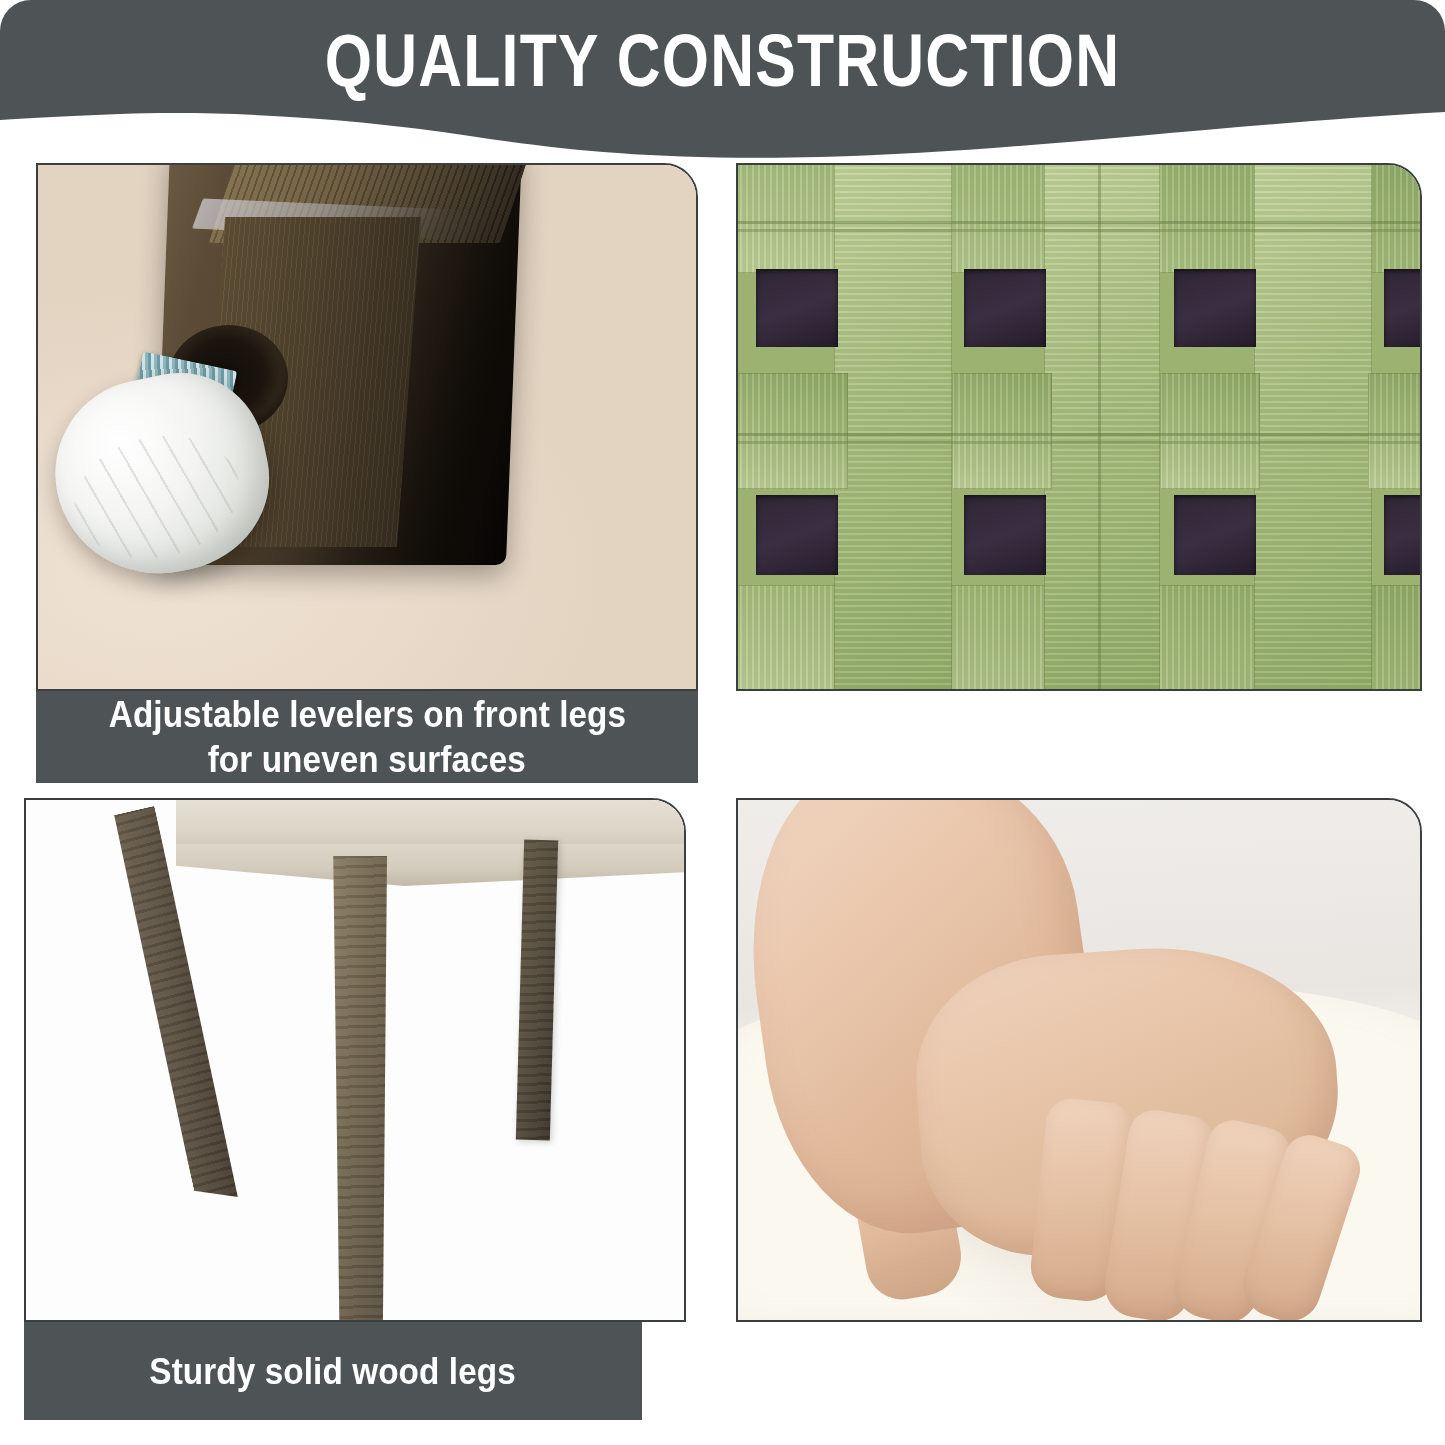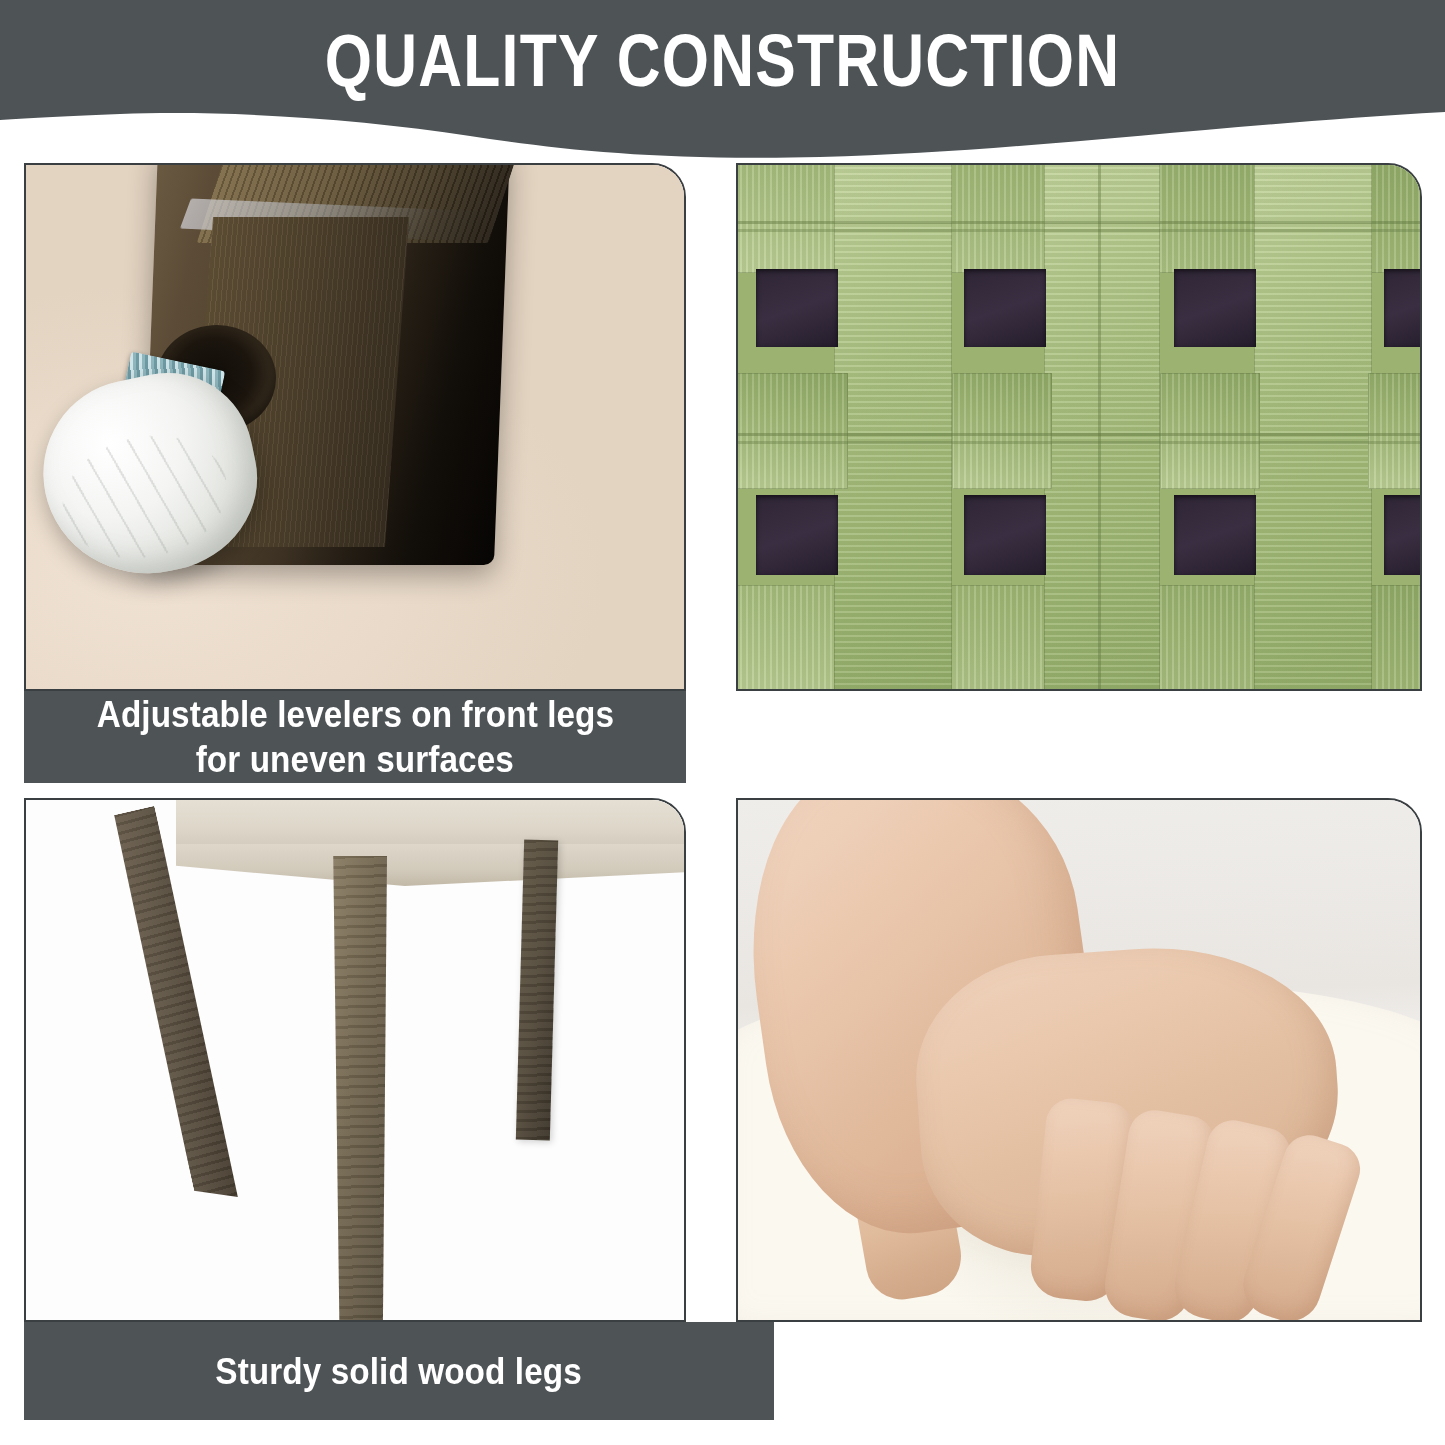--- a/index.html
+++ b/index.html
@@ -10,20 +10,21 @@
   }
   body {
     font-family: "Liberation Sans", sans-serif;
   }
   #page {
     position: relative;
     width: 1445px;
     height: 1445px;
     background: #ffffff;
     overflow: hidden;
+    border-radius: 31px;
   }
 
   
   #header-banner {
     position: absolute;
     left: 0; top: 0;
     width: 1445px;
     height: 165px;
     overflow: hidden;
   }
@@ -81,21 +82,21 @@
     font-family: "Liberation Sans Narrow", "Liberation Sans", sans-serif;
     font-weight: 700;
     font-size: 37px;
     line-height: 45px;
     letter-spacing: 0.1px;
     padding: 0 14px;
   }
   .caption span { transform: scaleX(0.9); display: inline-block; }
 
   
-  #card1 { left: 24px; top: 163px; width: 662px; height: 620px; }
+  #card1 { left: 36px; top: 163px; width: 662px; height: 620px; }
   #photo1 { width: 662px; height: 528px; border-top-right-radius: 34px; }
   #cap1   { top: 528px; width: 662px; height: 92px; }
 
   
   .bg-beige {
     position:absolute; inset:0;
     background:
       radial-gradient(ellipse 70% 55% at 18% 78%, #f0e2d3 0%, #e9dac9 55%, #e3d3c1 100%),
       linear-gradient(170deg, #efe1d2 0%, #e9dac9 45%, #ded0bd 100%);
   }
@@ -226,21 +227,21 @@
       repeating-linear-gradient(178deg, rgba(0,0,0,0.10) 0 3px, rgba(255,255,255,0.04) 3px 9px),
       linear-gradient(96deg, #6d6150 0%, #5d5243 45%, #433a2d 100%);
   }
   #leg-back-right {
     left: 494px; top: 40px; width: 34px; height: 300px;
     transform: rotate(1.6deg);
     background-image:
       repeating-linear-gradient(178deg, rgba(0,0,0,0.10) 0 3px, rgba(255,255,255,0.04) 3px 9px),
       linear-gradient(96deg, #625746 0%, #534a3b 50%, #3d352a 100%);
   }
-  #cap3 { top: 524px; width: 750px; height: 98px; }
+  #cap3 { top: 524px; width: 618px; height: 98px; }
 
   
   #card4 { left: 736px; top: 798px; width: 686px; height: 622px; }
   #photo4 { width: 686px; height: 524px; border-top-right-radius: 34px; }
   .bg-room {
     position:absolute; inset:0;
     background: linear-gradient(178deg, #efedea 0%, #e9e6e2 38%, #f4f2ef 52%, #fbfaf7 100%);
   }
   #foam-slab {
     position:absolute; left: -30px; top: 180px; width: 760px; height: 380px;

